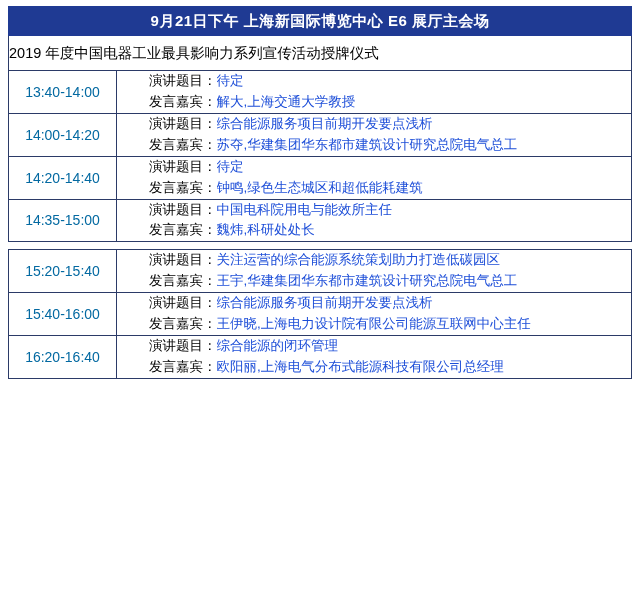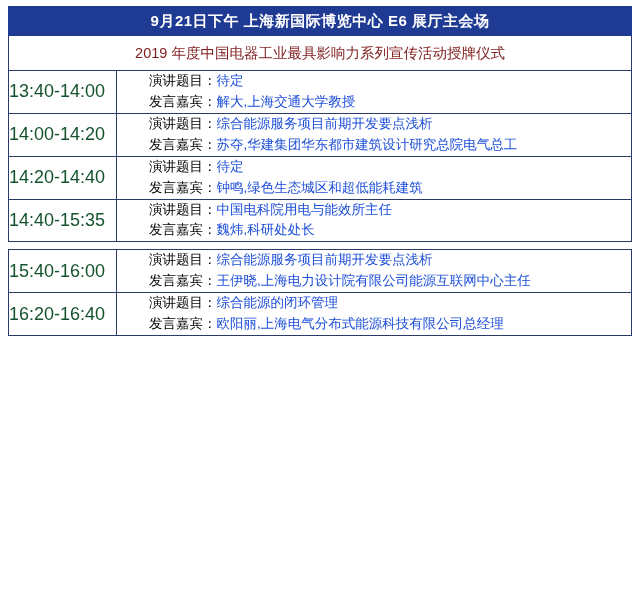--- a/index.html
+++ b/index.html
@@ -35,29 +35,30 @@
     background: #1f3a93;
     color: #ffffff;
     text-align: center;
     font-weight: bold;
     font-size: 15px;
     height: 28px;
     letter-spacing: 0.5px;
     border: 1px solid #1f3a93;
   }
   .subheader-row td {
-    text-align: center;
+    text-align: left;
     font-size: 14.5px;
     height: 34px;
-    color: #7f1d1d;
+    color: #000000;
   }
   .time-cell {
     width: 108px;
-    font-size: 18px;
-    color: #14532d;
+    text-align: center;
+    font-size: 14px;
+    color: #0369a1;
   }
   .detail-cell {
     padding: 5px 0 5px 10px;
     font-size: 13.5px;
     line-height: 1.55;
   }
   .detail-line {
     display: flex;
     align-items: baseline;
     white-space: nowrap;
@@ -133,21 +134,21 @@
             <span class="detail-value">待定</span>
           </div>
           <div class="detail-line">
             <span class="detail-label">发言嘉宾：</span>
             <span class="detail-value">钟鸣,绿色生态城区和超低能耗建筑</span>
           </div>
         </td>
       </tr>
 
       <tr>
-        <td class="time-cell">14:40-15:35</td>
+        <td class="time-cell">14:35-15:00</td>
         <td class="detail-cell">
           <div class="detail-line">
             <span class="detail-label">演讲题目：</span>
             <span class="detail-value">中国电科院用电与能效所主任</span>
           </div>
           <div class="detail-line">
             <span class="detail-label">发言嘉宾：</span>
             <span class="detail-value">魏炜,科研处处长</span>
           </div>
         </td>
@@ -157,20 +158,33 @@
 
   <div class="spacer"></div>
 
   <table class="schedule-table">
     <colgroup>
         <col style="width:108px">
         <col>
       </colgroup>
     <tbody>
 
+      <tr>
+        <td class="time-cell">15:20-15:40</td>
+        <td class="detail-cell">
+          <div class="detail-line">
+            <span class="detail-label">演讲题目：</span>
+            <span class="detail-value">关注运营的综合能源系统策划助力打造低碳园区</span>
+          </div>
+          <div class="detail-line">
+            <span class="detail-label">发言嘉宾：</span>
+            <span class="detail-value">王宇,华建集团华东都市建筑设计研究总院电气总工</span>
+          </div>
+        </td>
+      </tr>
 
       <tr>
         <td class="time-cell">15:40-16:00</td>
         <td class="detail-cell">
           <div class="detail-line">
             <span class="detail-label">演讲题目：</span>
             <span class="detail-value">综合能源服务项目前期开发要点浅析</span>
           </div>
           <div class="detail-line">
             <span class="detail-label">发言嘉宾：</span>

